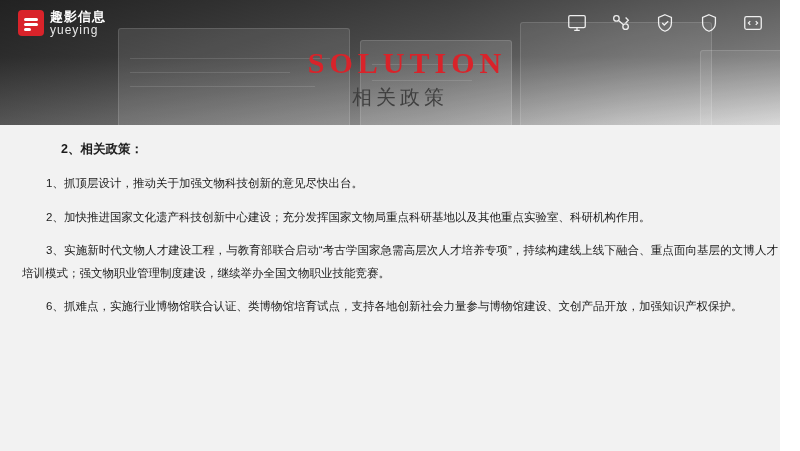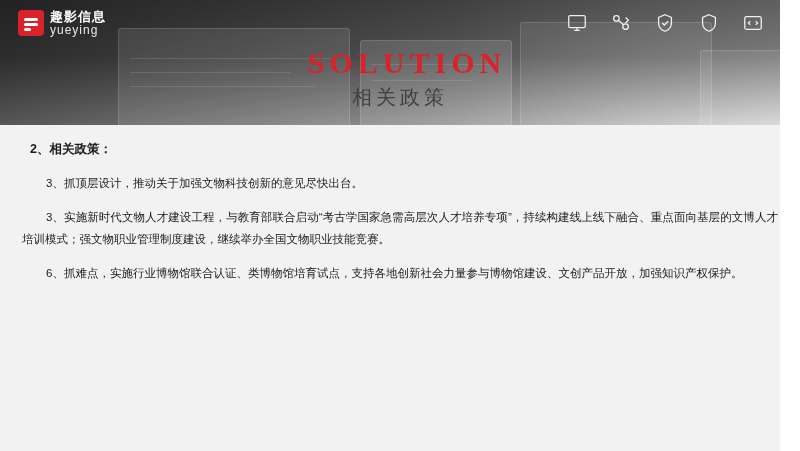--- a/index.html
+++ b/index.html
@@ -153,21 +153,21 @@
     font-size: 11.5px;
     line-height: 1.95;
     margin: 0;
     padding: 0 22px 0 22px;
     text-align: justify;
   }
   .p-head {
     font-weight: bold;
     font-size: 12.5px;
     padding-top: 12px;
-    padding-left: 30px;
+    padding-left: 61px;
   }
   .p-body { padding-top: 11px; text-indent: 24px; }
   .hl { color: #c8202a; }
   .p-item { padding-top: 11px; text-indent: 24px; }
 </style>
 </head>
 <body>
 
 <div class="page">
 
@@ -226,18 +226,19 @@
 
   <div class="title-wrap">
     <div class="title-en">SOLUTION</div>
     <div class="title-cn">相关政策</div>
   </div>
 
   <div class="body">
     <p class="p p-head">2、相关政策：</p>
 
 
-    <p class="p p-item">3、抓顶层设计，推动关于加强文物科技创新的意见尽快出台。</p>
+    <p class="p p-item">1、抓顶层设计，推动关于加强文物科技创新的意见尽快出台。</p>
+    <p class="p p-item">2、加快推进国家文化遗产科技创新中心建设；充分发挥国家文物局重点科研基地以及其他重点实验室、科研机构作用。</p>
     <p class="p p-item">3、实施新时代文物人才建设工程，与教育部联合启动“考古学国家急需高层次人才培养专项”，持续构建线上线下融合、重点面向基层的文博人才培训模式；强文物职业管理制度建设，继续举办全国文物职业技能竞赛。</p>
     <p class="p p-item">6、抓难点，实施行业博物馆联合认证、类博物馆培育试点，支持各地创新社会力量参与博物馆建设、文创产品开放，加强知识产权保护。</p>
   </div>
 
 </div>
 
 </body></html>

